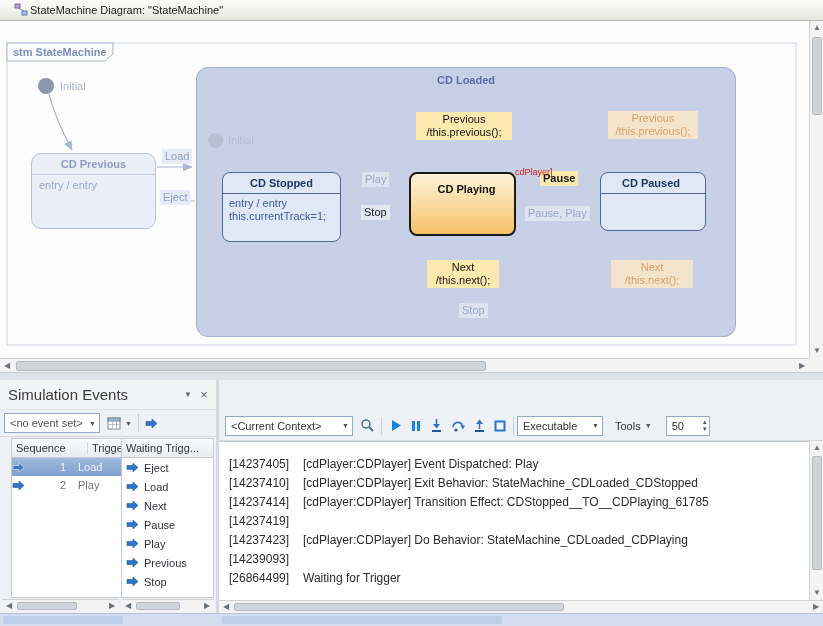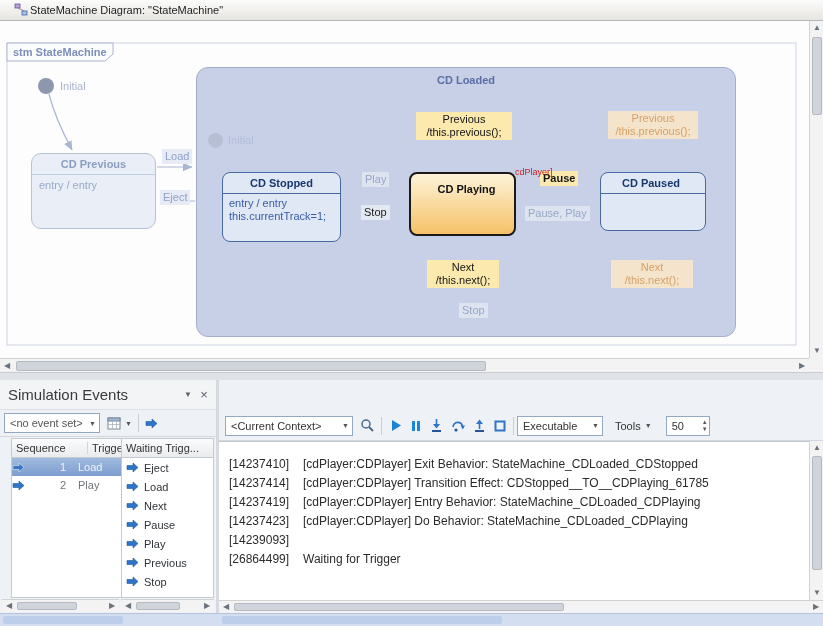--- a/index.html
+++ b/index.html
@@ -375,30 +375,33 @@
         <span style="display:flex;flex-direction:column;line-height:7px;font-size:6px;color:#555;">
           <span>▲</span>
           <span>▼</span>
         </span>
       </div>
     </div>
 
     <div class="abs" style="left:0;top:61px;width:590px;height:159px;background:#fff;border-top:1px solid #c2c8d0;">
       <div class="loglines">
         <div class="logline">
+          <span class="ts">[14237405]</span>
+          <span>[cdPlayer:CDPlayer] Event Dispatched: Play</span>
+        </div>
+        <div class="logline">
           <span class="ts">[14237410]</span>
           <span>[cdPlayer:CDPlayer] Exit Behavior: StateMachine_CDLoaded_CDStopped</span>
         </div>
         <div class="logline">
           <span class="ts">[14237414]</span>
           <span>[cdPlayer:CDPlayer] Transition Effect: CDStopped__TO__CDPlaying_61785</span>
         </div>
         <div class="logline">
           <span class="ts">[14237419]</span>
-          <span>[cdPlayer:CDPlayer] Entry Behavior: StateMachine_CDLoaded_CDPlaying</span>
         </div>
         <div class="logline">
           <span class="ts">[14237423]</span>
           <span>[cdPlayer:CDPlayer] Do Behavior: StateMachine_CDLoaded_CDPlaying</span>
         </div>
         <div class="logline">
           <span class="ts">[14239093]</span>
         </div>
         <div class="logline">
           <span class="ts">[26864499]</span>

